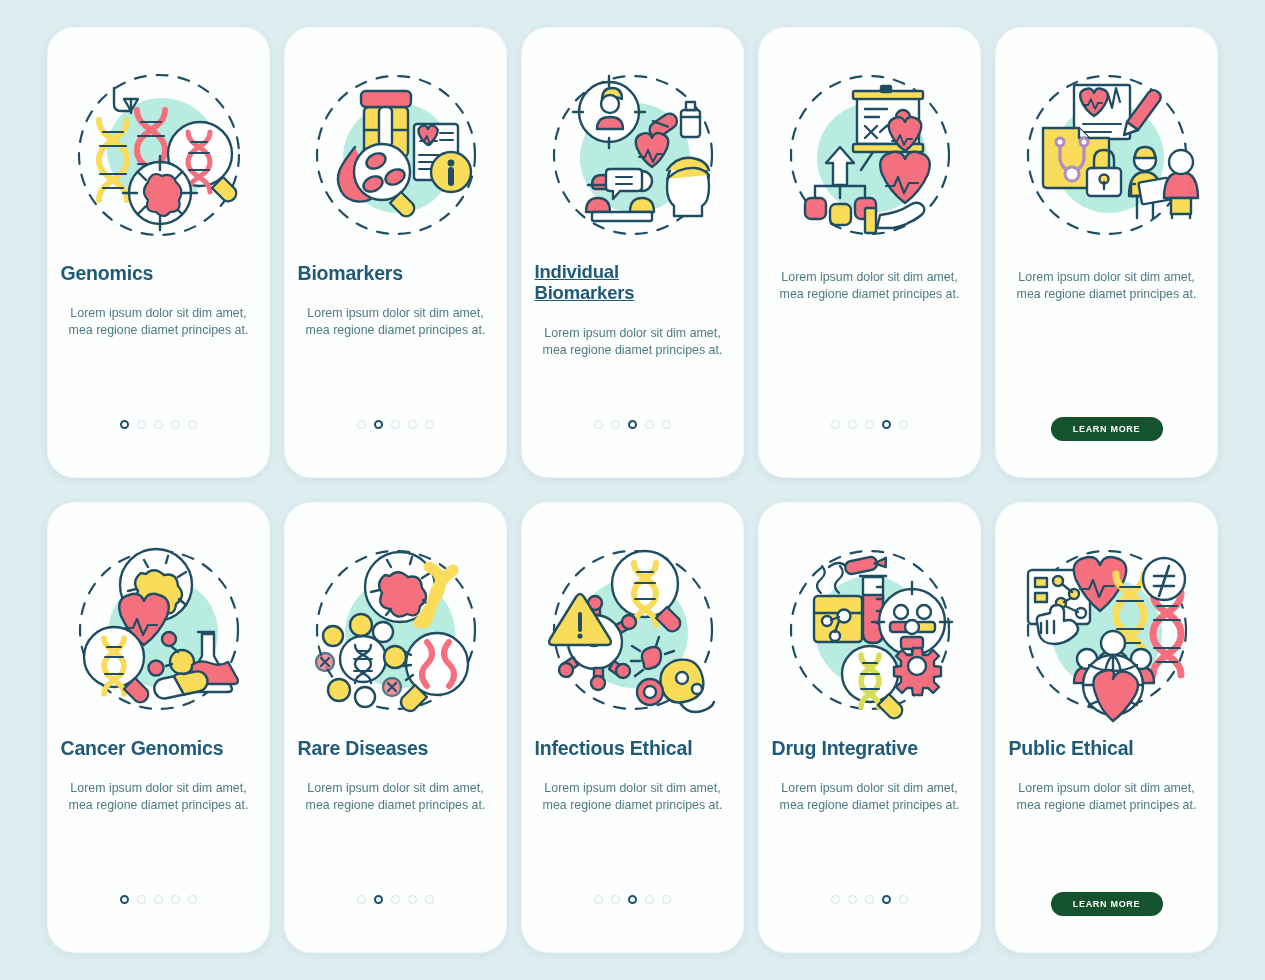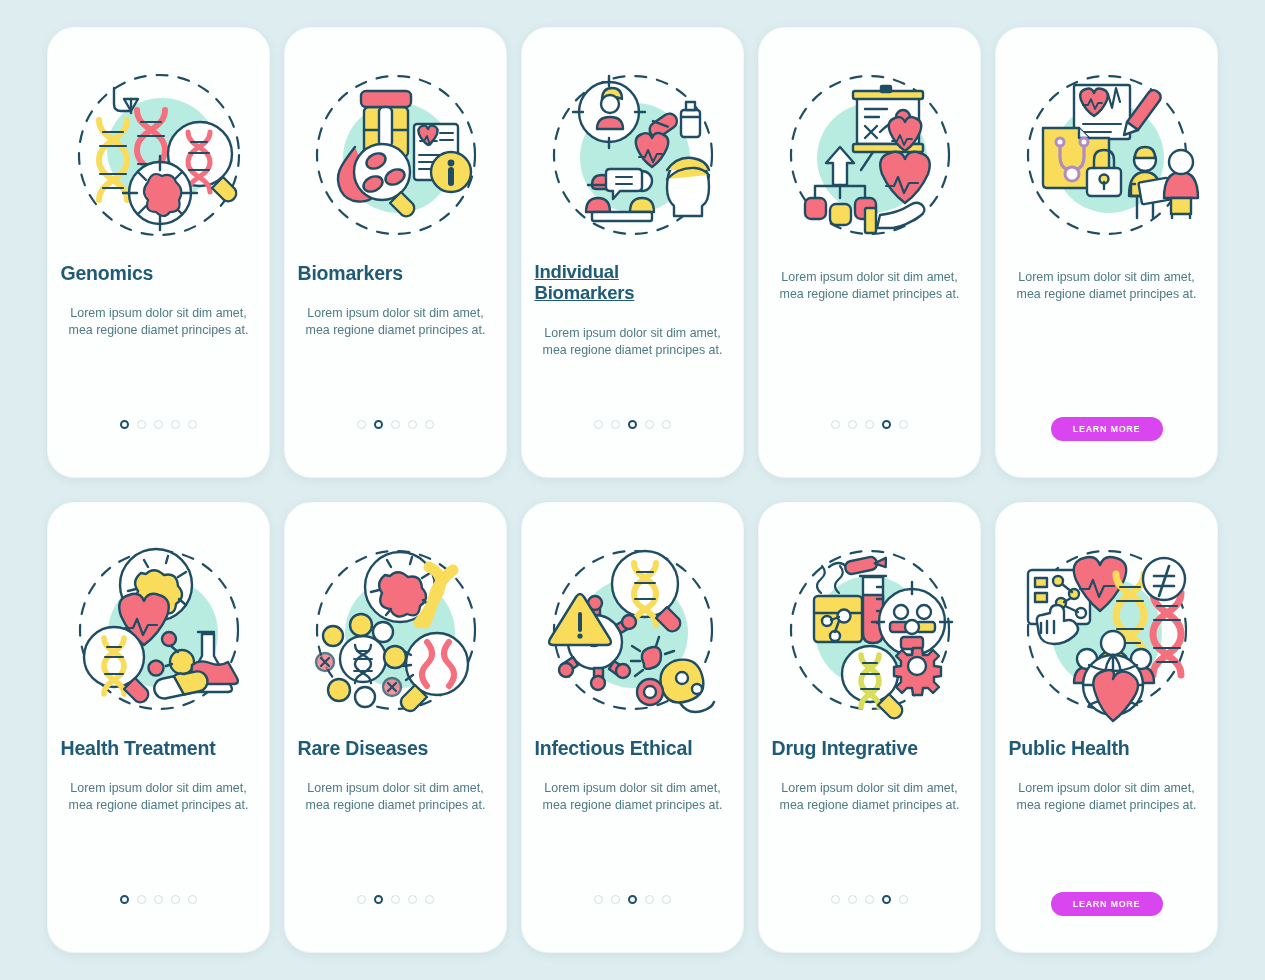--- a/index.html
+++ b/index.html
@@ -81,21 +81,21 @@
   .dot.active {
     border-color: #1b4f6b;
     border-width: 2.4px;
   }
 
   .learn-btn {
     position: absolute;
     bottom: 36px;
     left: 50%;
     transform: translateX(-50%);
-    background: #d946ef;
+    background: #14532d;
     color: #ffffff;
     border: none;
     border-radius: 16px;
     width: 112px;
     height: 24px;
     font-size: 9px;
     font-weight: bold;
     letter-spacing: 0.7px;
     font-family: "Liberation Sans", sans-serif;
     cursor: pointer;
@@ -361,21 +361,21 @@
     <path d="M126 128 q8 -6 18 -2 q10 4 18 -1 l9 16 q3 6 -4 6 h-38 q-7 0 -4 -6 z" fill="#f5707f"></path>
     <path d="M132 95 h16"></path>
 
     <rect x="88" y="139" width="44" height="20" rx="10" fill="#ffffff" transform="rotate(-12 110 149)"></rect>
     <path d="M110 139 l6 20" transform="rotate(-12 110 149)"></path>
     <path d="M110 139 a10 10 0 0 1 10 0 l12 0 a10 10 0 0 1 0 20 l-16 0 z" fill="#f8dc5a" transform="rotate(-12 110 149)"></path>
   </g>
 </svg>
         </div>
         <div class="card-title">
-          <div>Health Treatment</div>
+          <div>Cancer Genomics</div>
         </div>
         <div class="card-body">Lorem ipsum dolor sit dim amet, mea regione diamet principes at.</div>
         <div class="dots">
           <span class="dot active"></span>
           <span class="dot"></span>
           <span class="dot"></span>
           <span class="dot"></span>
           <span class="dot"></span>
         </div>
       </div>
@@ -584,19 +584,19 @@
     <circle cx="99" cy="106" r="12" fill="#ffffff"></circle>
     <circle cx="99" cy="148" r="30" fill="#ffffff"></circle>
     <path d="M69 148 h60 M99 118 v60"></path>
     <path d="M99 118 q-16 14 0 60 q16 -46 0 -60z"></path>
     <path d="M75 128 q24 12 48 0 M75 168 q24 -12 48 0"></path>
     <path d="M82 158 q-8 -20 8 -24 q13 -4 9 8 q5 -11 16 -6 q15 8 5 24 q-9 15 -21 24 q-12 -10 -17 -26z" fill="#f5707f"></path>
   </g>
 </svg>
         </div>
         <div class="card-title">
-          <div>Public Health</div>
+          <div>Public Ethical</div>
         </div>
         <div class="card-body">Lorem ipsum dolor sit dim amet, mea regione diamet principes at.</div>
         <button class="learn-btn">LEARN MORE</button>
       </div>
     </div>
 </div>
 
 </body></html>

